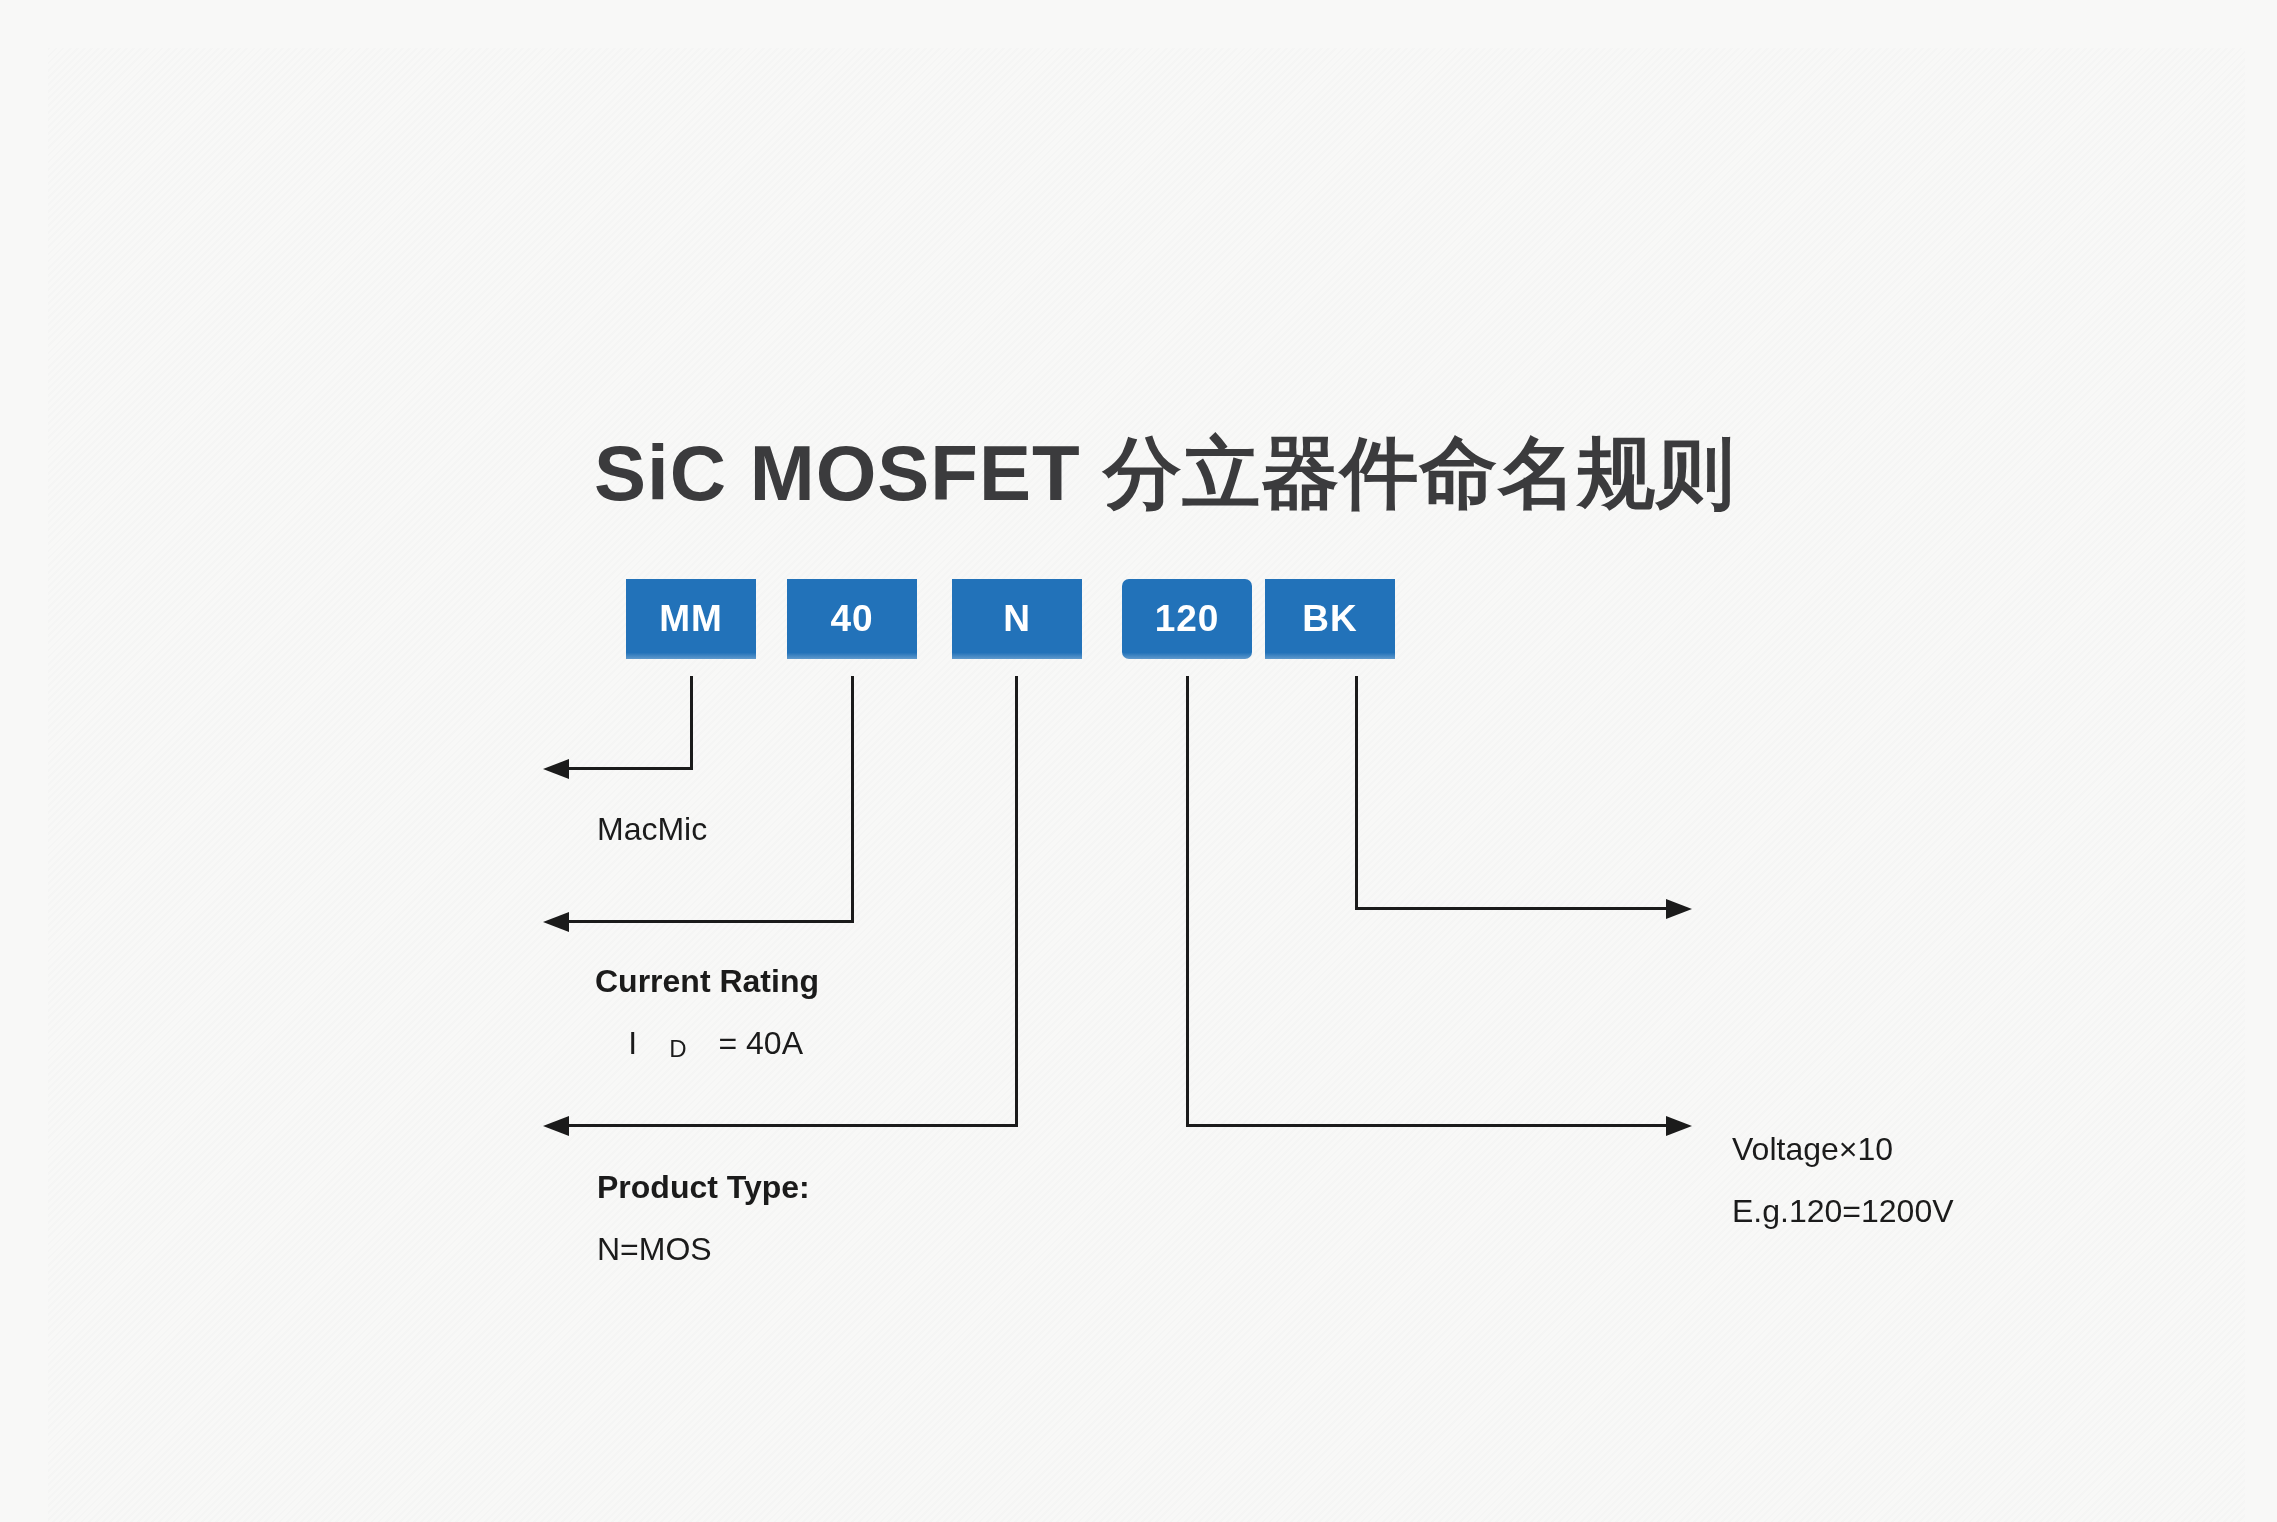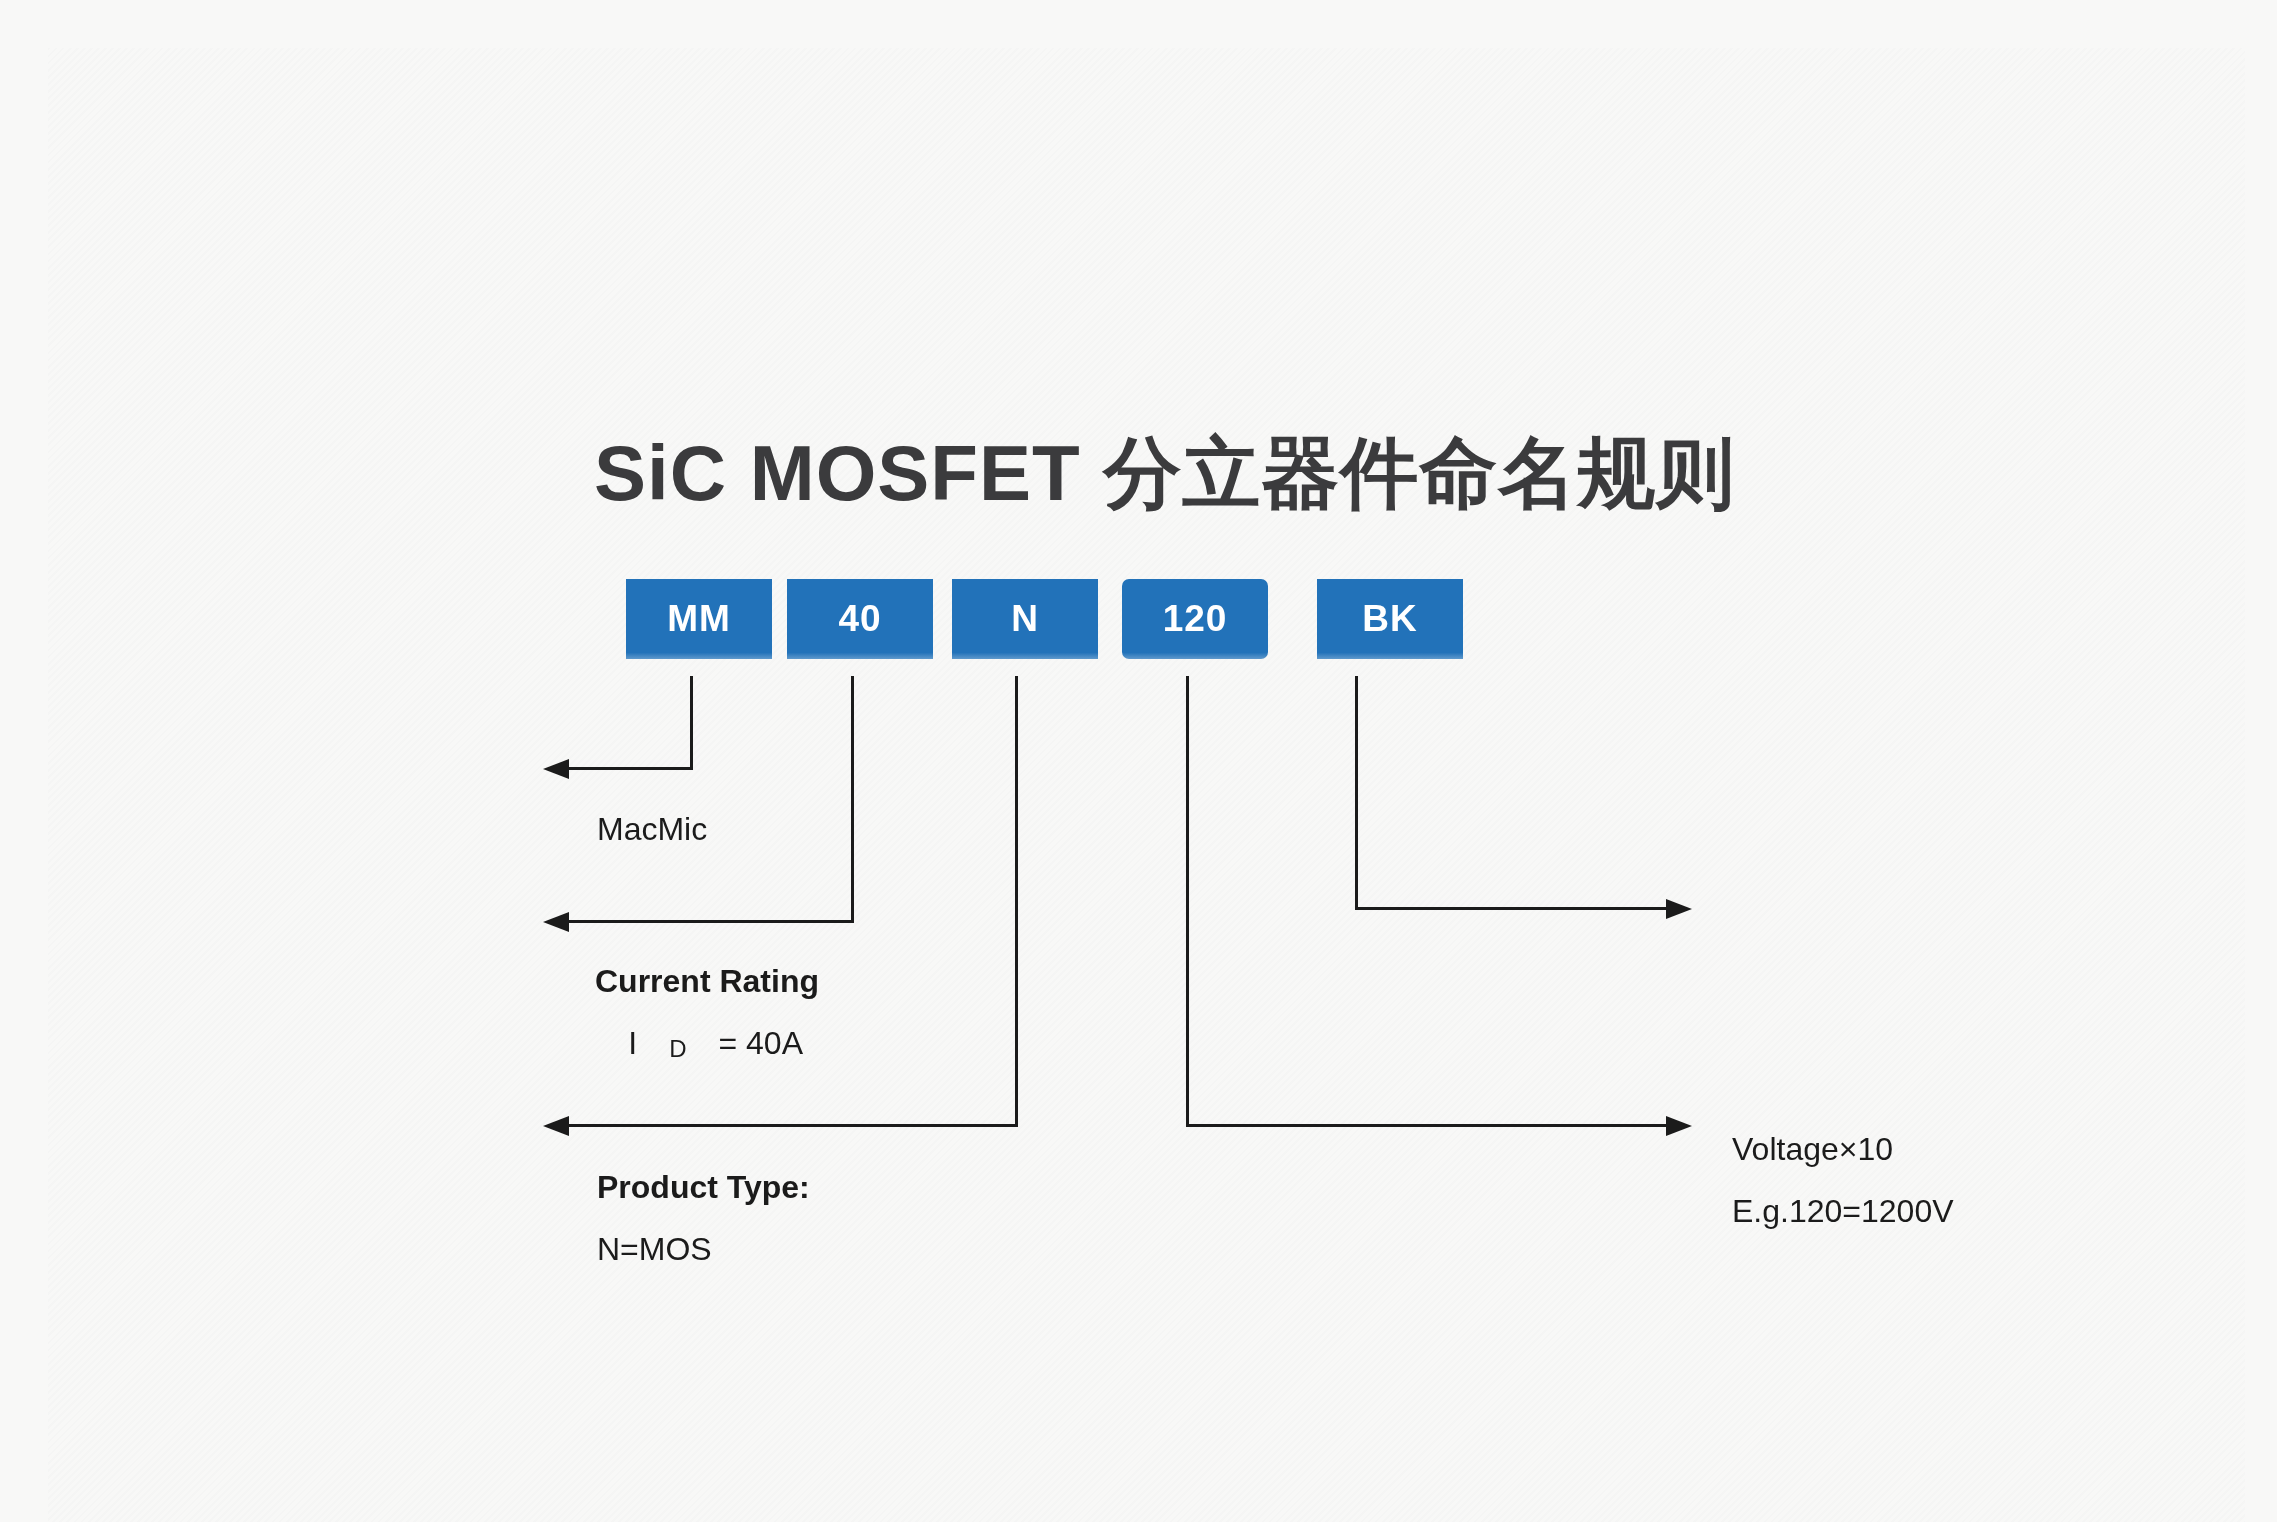--- a/index.html
+++ b/index.html
@@ -25,21 +25,21 @@
     position:absolute;
     left:530px;top:358px;width:1100px;
     font-size:78px;
     font-weight:700;
     letter-spacing:1px;
     color:var(--title-text);
     white-space:nowrap;
   }
   .code-box{
     position:absolute;
-    top:515px;width:146px;height:80px;
+    top:515px;width:130px;height:80px;
     background:linear-gradient(180deg, var(--box-fill) 0 92%, rgba(255,255,255,0.28) 100%), var(--box-fill);
     background-color:var(--box-fill);
     color:var(--box-text);
     font-size:37px;font-weight:700;
     text-align:center;line-height:80px;
     letter-spacing:1px;
   }
   .vline{position:absolute;width:3px;background:var(--line);}
   .hline{position:absolute;height:3px;background:var(--line);}
   .arrow-left{
@@ -72,21 +72,21 @@
 <body>
 
 <div class="canvas">
 
   <h1 class="title">SiC MOSFET 分立器件命名规则</h1>
 
   <div class="code-box" style="left:562px;">MM</div>
   <div class="code-box" style="left:723px;">40</div>
   <div class="code-box" style="left:888px;">N</div>
   <div class="code-box" style="left:1058px;border-radius:7px;">120</div>
-  <div class="code-box" style="left:1253px;">BK</div>
+  <div class="code-box" style="left:1201px;">BK</div>
 
   <div class="vline" style="left:626px;top:612px;height:94px;"></div>
   <div class="hline" style="left:500px;top:703px;width:129px;"></div>
   <div class="arrow-left" style="left:479px;top:695px;"></div>
 
   <div class="vline" style="left:787px;top:612px;height:247px;"></div>
   <div class="hline" style="left:500px;top:856px;width:290px;"></div>
   <div class="arrow-left" style="left:479px;top:848px;"></div>
 
   <div class="vline" style="left:951px;top:612px;height:451px;"></div>

